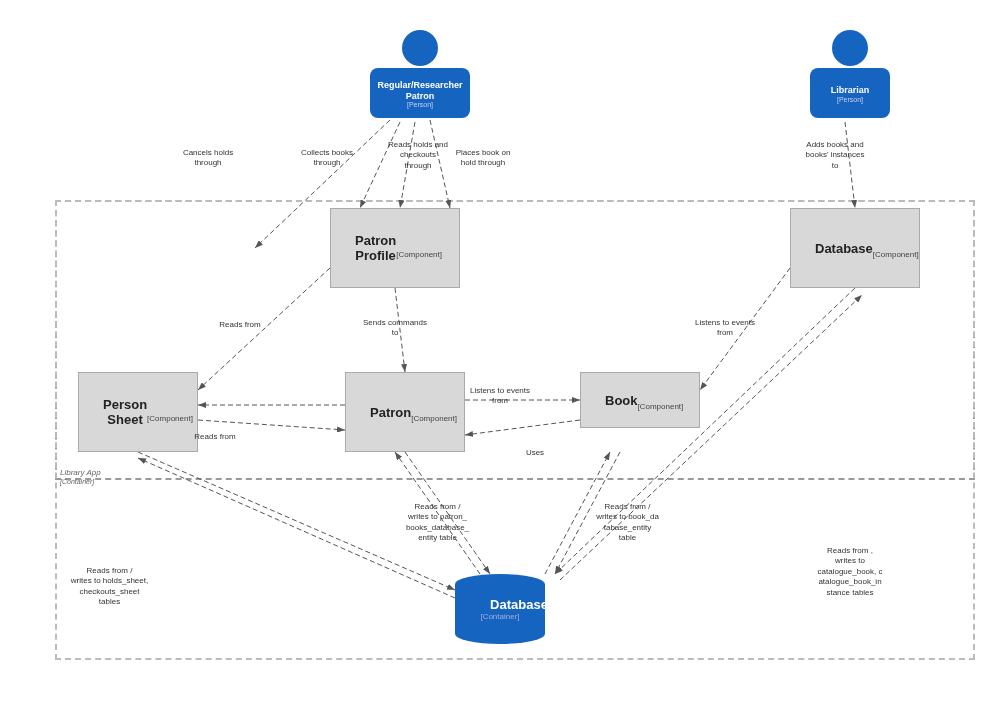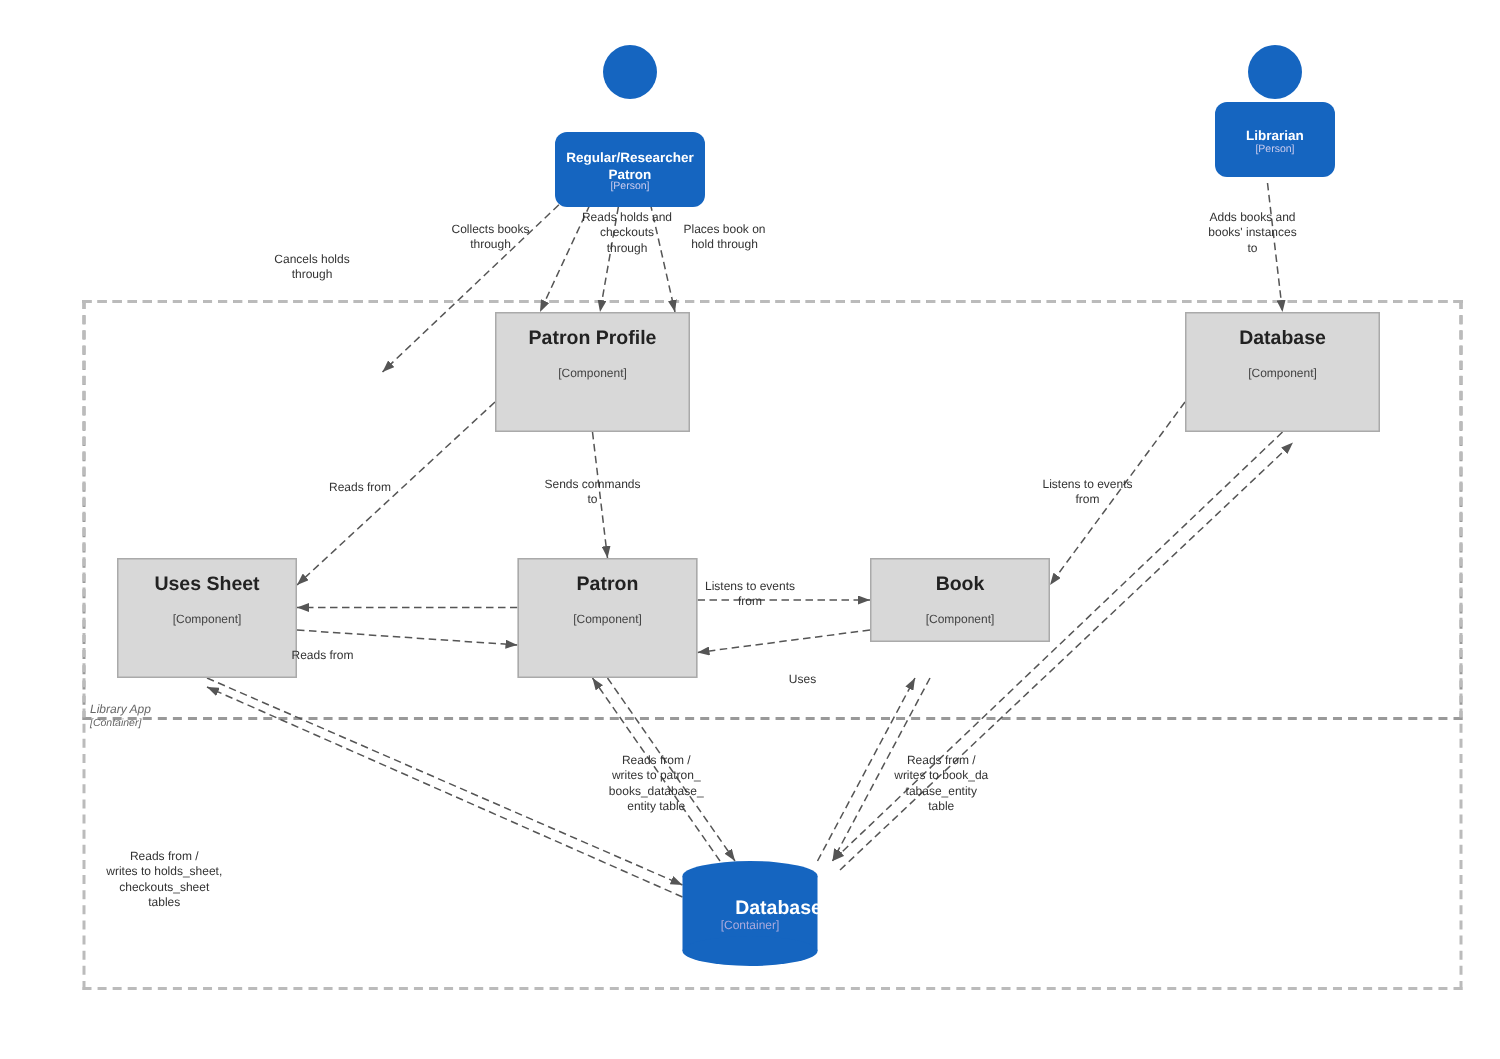--- a/index.html
+++ b/index.html
@@ -62,25 +62,24 @@
     .actor-type {
       color: #cce;
       font-size: 7px;
       text-align: center;
     }
     
     .component-box {
       background: #d8d8d8;
       border: 1px solid #aaa;
       display: flex;
-      flex-direction: column;
-      align-items: center;
-      justify-content: flex-start;
-      text-align: center;
-      padding: 8px;
+      align-items: center;
+      justify-content: space-between;
+      text-align: center;
+      padding: 24px;
     }
     .component-name {
       font-size: 13px;
       font-weight: bold;
       color: #222;
     }
     .component-type {
       font-size: 8px;
       color: #444;
       margin-top: 12px;
@@ -203,21 +202,21 @@
     <line x1="138" y1="452" x2="455" y2="590" stroke="#555" stroke-width="1" stroke-dasharray="5,3" marker-end="url(#arrowhead)"></line>
 
     <line x1="455" y1="598" x2="138" y2="458" stroke="#555" stroke-width="1" stroke-dasharray="5,3" marker-end="url(#arrowhead)"></line>
 
     <line x1="855" y1="288" x2="555" y2="574" stroke="#555" stroke-width="1" stroke-dasharray="5,3" marker-end="url(#arrowhead)"></line>
 
     <line x1="560" y1="580" x2="862" y2="295" stroke="#555" stroke-width="1" stroke-dasharray="5,3" marker-end="url(#arrowhead)"></line>
 
   </svg>
 
-  <div class="node actor-figure" style="left:370px; top:30px;gap:20px;">
+  <div class="node actor-figure" style="left:370px; top:30px;">
     <div class="actor-head"></div>
     <div class="actor-body" style="width:100px;">
       <div class="actor-name" style="white-space:pre-line;">Regular/Researcher
 Patron</div>
       <div class="actor-type">[Person]</div>
     </div>
   </div>
 
   <div class="node actor-figure" style="left:810px; top:30px;align-items:center;">
     <div class="actor-head"></div>
@@ -231,21 +230,21 @@
     <div class="component-name">Patron Profile</div>
     <div class="component-type">[Component]</div>
   </div>
 
   <div class="node component-box" style="left:790px; top:208px; width:130px; height:80px;">
     <div class="component-name">Database</div>
     <div class="component-type">[Component]</div>
   </div>
 
   <div class="node component-box" style="left:78px; top:372px; width:120px; height:80px;">
-    <div class="component-name">Uses Sheet</div>
+    <div class="component-name">Person Sheet</div>
     <div class="component-type">[Component]</div>
   </div>
 
   <div class="node component-box" style="left:345px; top:372px; width:120px; height:80px;">
     <div class="component-name">Patron</div>
     <div class="component-type">[Component]</div>
   </div>
 
   <div class="node component-box" style="left:580px; top:372px; width:120px; height:56px;">
     <div class="component-name">Book</div>
@@ -254,28 +253,29 @@
 
   <div class="node db-container" style="left:455px; top:574px;">
     <div class="db-top"></div>
     <div class="db-body" style="height:50px;">
       <div class="db-name">Database</div>
       <div class="db-type">[Container]</div>
     </div>
     <div class="db-bottom"></div>
   </div>
 
-  <div class="edge-label" style="left:168px; top:148px; width:80px;margin-top:20px;">Cancels holds<br>through</div>
+  <div class="edge-label" style="left:168px; top:148px; width:80px;">Cancels holds<br>through</div>
   <div class="edge-label" style="left:292px; top:148px; width:70px;">Collects books<br>through</div>
   <div class="edge-label" style="left:378px; top:140px; width:80px;">Reads holds and<br>checkouts<br>through</div>
   <div class="edge-label" style="left:448px; top:148px; width:70px;">Places book on<br>hold through</div>
   <div class="edge-label" style="left:790px; top:140px; width:90px;">Adds books and<br>books' instances<br>to</div>
   <div class="edge-label" style="left:210px; top:320px; width:60px;">Reads from</div>
   <div class="edge-label" style="left:355px; top:318px; width:80px;">Sends commands<br>to</div>
   <div class="edge-label" style="left:680px; top:318px; width:90px;">Listens to events<br>from</div>
   <div class="edge-label" style="left:460px; top:386px; width:80px;">Listens to events<br>from</div>
   <div class="edge-label" style="left:185px; top:432px; width:60px;">Reads from</div>
   <div class="edge-label" style="left:510px; top:448px; width:50px;">Uses</div>
   <div class="edge-label" style="left:390px; top:502px; width:95px;">Reads from /<br>writes to patron_<br>books_database_<br>entity table</div>
   <div class="edge-label" style="left:580px; top:502px; width:95px;">Reads from /<br>writes to book_da<br>tabase_entity<br>table</div>
   <div class="edge-label" style="left:62px; top:566px; width:95px;">Reads from /<br>writes to holds_sheet,<br>checkouts_sheet<br>tables</div>
+  <div class="edge-label" style="left:800px; top:546px; width:100px;">Reads from ,<br>writes to<br>catalogue_book, c<br>atalogue_book_in<br>stance tables</div>
 
 </div>
 
 </body></html>

